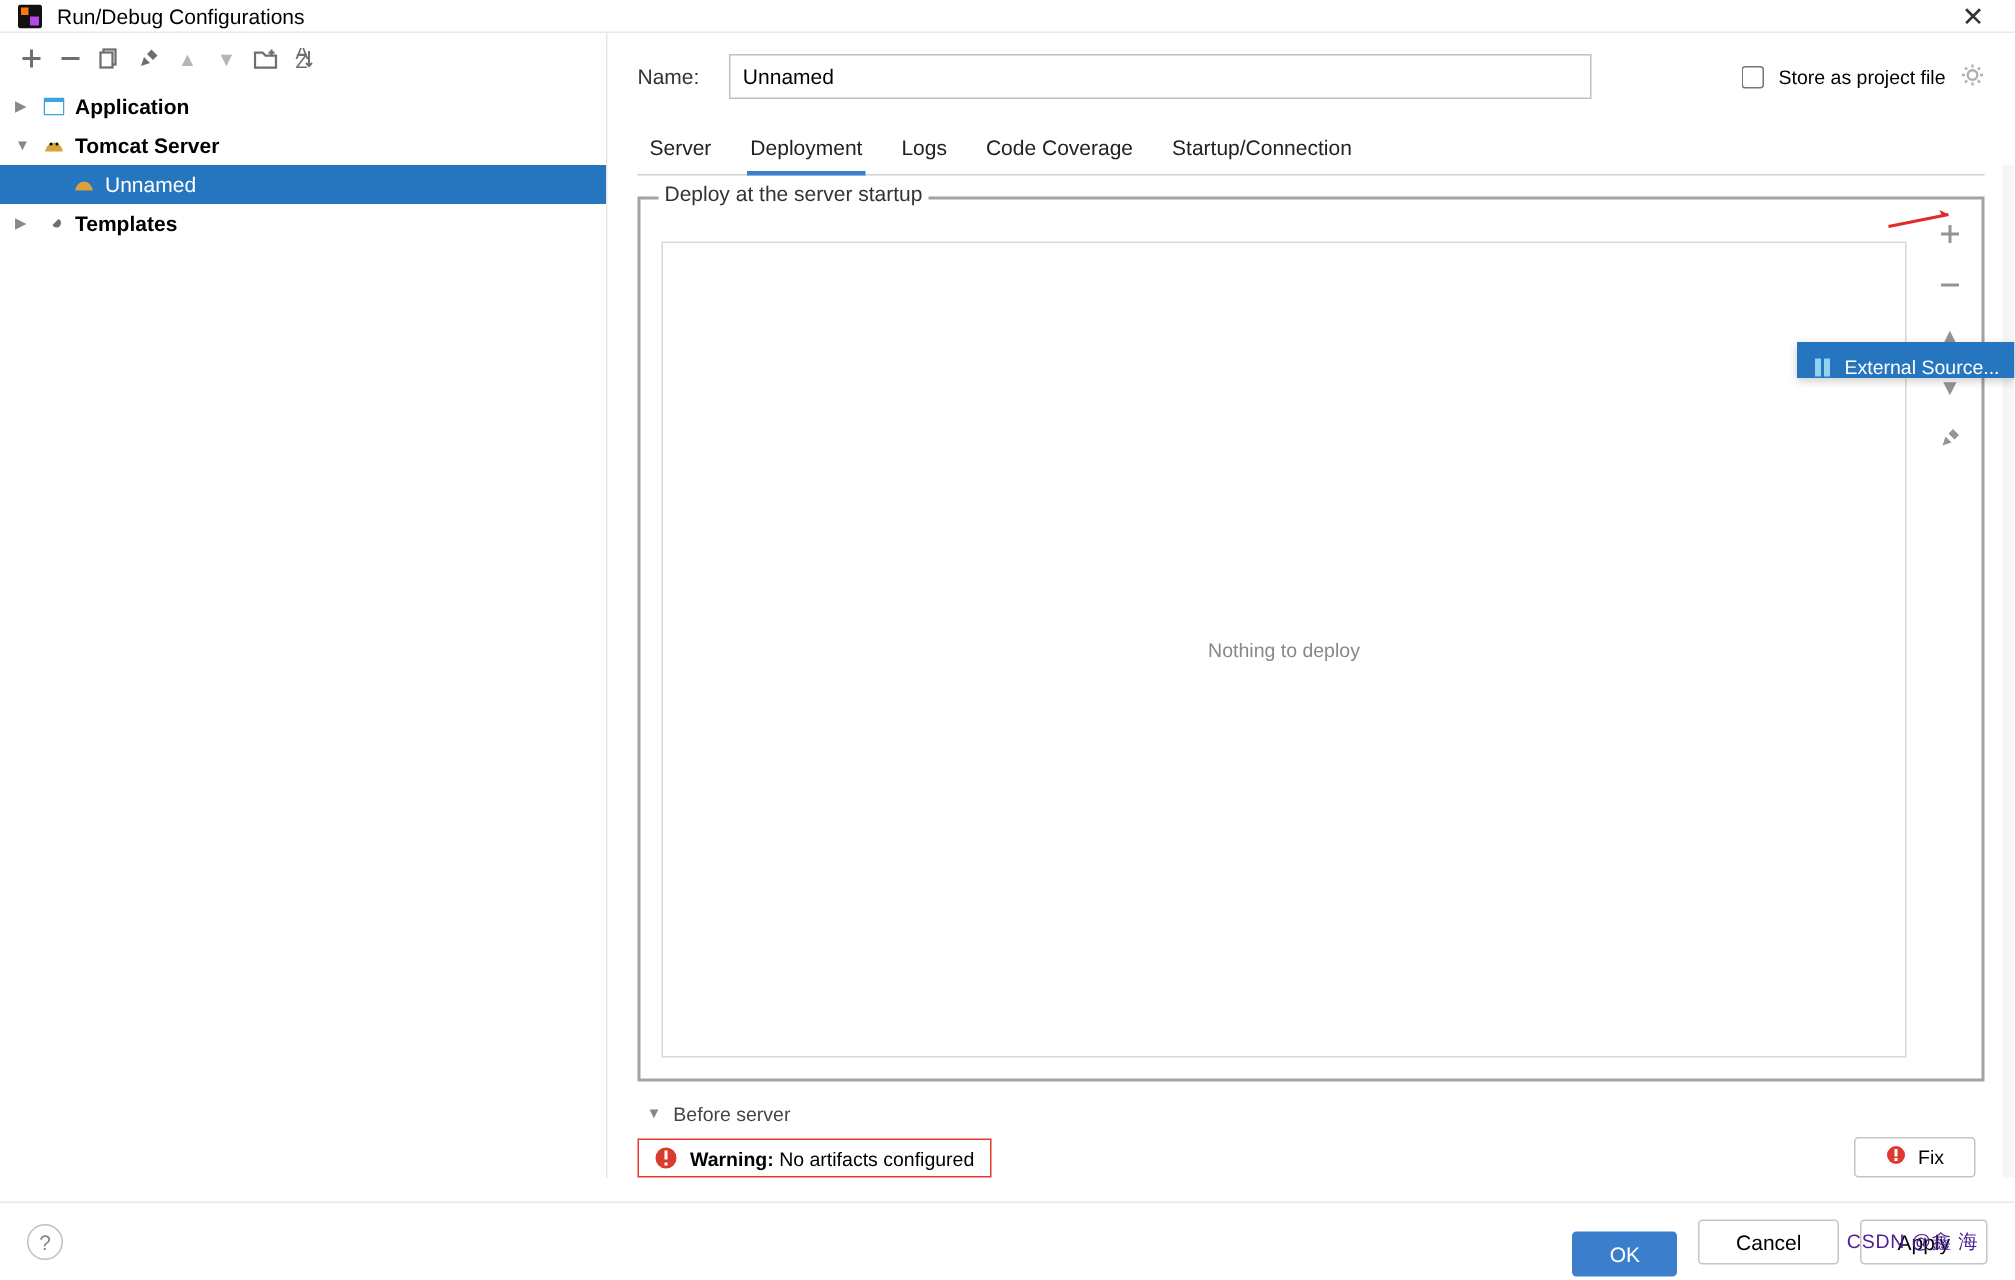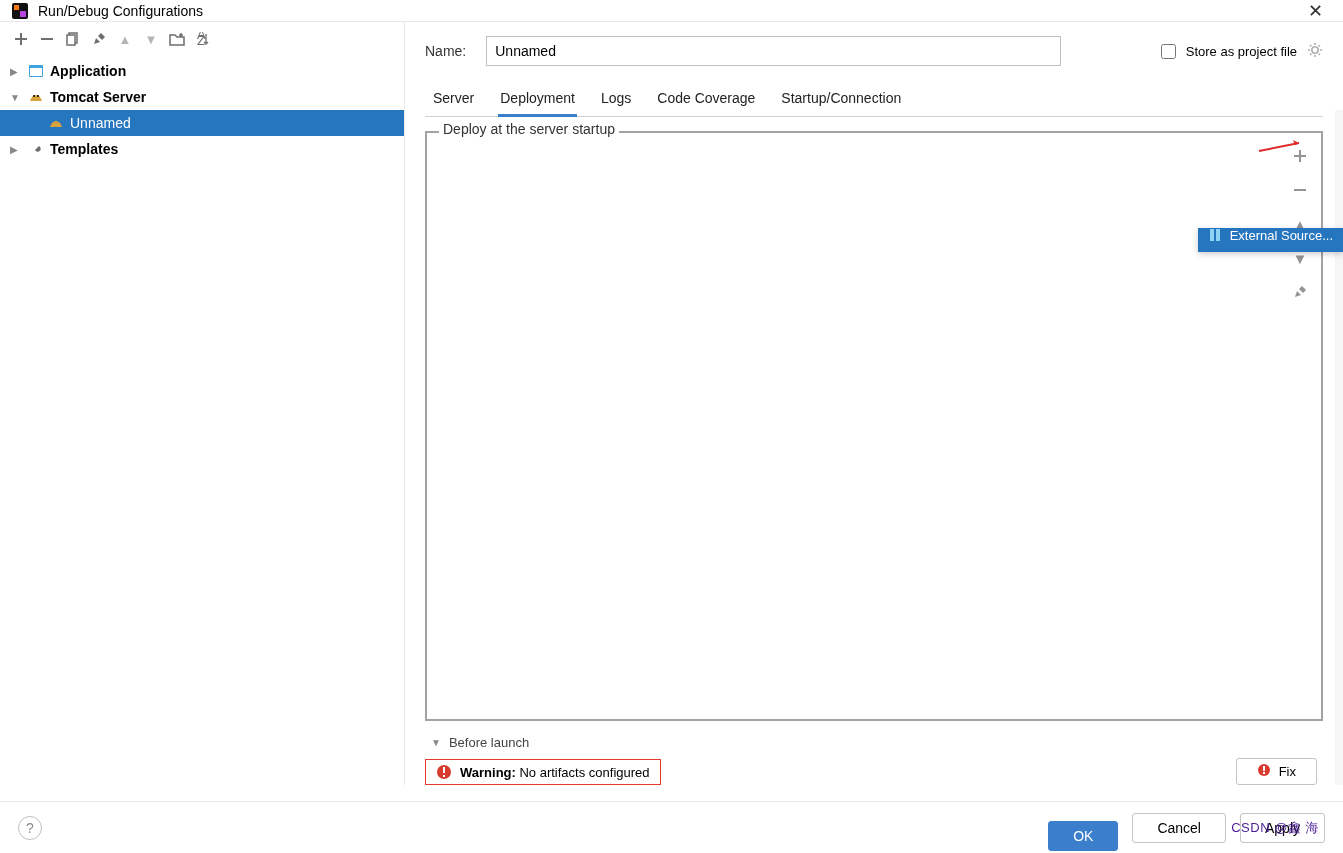--- a/index.html
+++ b/index.html
@@ -49,21 +49,21 @@
 .fieldset { border: 2px solid #a3a3a3; border-radius: 0; padding: 28px 50px 14px 14px; position: relative; flex: 1; display:flex; }
 .fieldset-legend { position:absolute; top:-12px; left:12px; background:#fff; padding:0 4px; color:#333; font-size:14px; }
 .deploy-area { flex:1; border: 1px solid #d8d8d8; display:flex; align-items:center; justify-content:center; color:#888; font-size:14px; position:relative; }
 .side-buttons { position:absolute; right:10px; top:12px; display:flex; flex-direction:column; gap:12px; align-items:center; }
 .side-btn { width:22px; height:22px; display:flex; align-items:center; justify-content:center; color:#949494; cursor:pointer; font-size:15px; }
 
 
 .red-arrow { position:absolute; right:14px; top:6px; width:50px; height:16px; pointer-events:none; }
 
 
-.ext-popup { position:absolute; right:0; top:206px; height:24px; background:#2675bf; color:#fff; display:flex; align-items:flex-start; padding:0 10px; gap:8px; font-size:14px; box-shadow:0 2px 6px rgba(0,0,0,.2); cursor:pointer; z-index:10; }
+.ext-popup { position:absolute; right:0; top:206px; height:24px; background:#2675bf; color:#fff; display:flex; align-items:flex-end; padding:0 10px; gap:8px; font-size:14px; box-shadow:0 2px 6px rgba(0,0,0,.2); cursor:pointer; z-index:10; }
 .ext-popup .eicon svg { display:block; }
 
 
 .vscroll { position:absolute; right:0; top:88px; bottom:0; width:8px; background:#f6f6f6; }
 
 
 .before-launch { display:flex; align-items:center; gap:8px; padding: 14px 6px 6px; color:#444; font-size:14px; }
 
 
 .warn-row { display:flex; align-items:flex-end; justify-content:space-between; padding: 0 6px 0 0; margin-top:2px; }
@@ -203,20 +203,23 @@
       <div class="tab">Server</div>
       <div class="tab active">Deployment</div>
       <div class="tab">Logs</div>
       <div class="tab">Code Coverage</div>
       <div class="tab">Startup/Connection</div>
     </div>
 
     <div class="deploy-wrap">
       <div class="fieldset">
         <span class="fieldset-legend">Deploy at the server startup</span>
+        <div class="deploy-area">
+          <span>Nothing to deploy</span>
+        </div>
         <svg class="red-arrow" viewBox="0 0 50 16">
             <path d="M2 12 L42 4" stroke="#e02a2a" stroke-width="2" fill="none"></path>
             <path d="M42 4 l-6 -3 l2 5 z" fill="#e02a2a"></path>
           </svg>
         <div class="side-buttons">
           <span class="side-btn">
               <svg width="14" height="14">
                 <path d="M7 1v12M1 7h12" stroke="#949494" stroke-width="2"></path>
               </svg>
             </span>
@@ -231,21 +234,21 @@
               <svg width="14" height="14">
                 <path d="M2 12l2-6 4 4-6 2zM6 4l4 4 3-3-4-4-3 3z" fill="#949494"></path>
               </svg>
             </span>
         </div>
       </div>
     </div>
 
     <div class="before-launch">
       <span style="color:#888;font-size:10px">▼</span>
-      <span>Before launch</span>
+      <span>Before server</span>
     </div>
 
     <div class="warn-row">
       <div class="warn-box">
         <span class="warn-icon">
           <svg width="16" height="16">
               <circle cx="8" cy="8" r="7" fill="#da3b2f"></circle>
               <rect x="7" y="3" width="2" height="6" fill="#fff"></rect>
               <rect x="7" y="11" width="2" height="2" fill="#fff"></rect>
             </svg>

